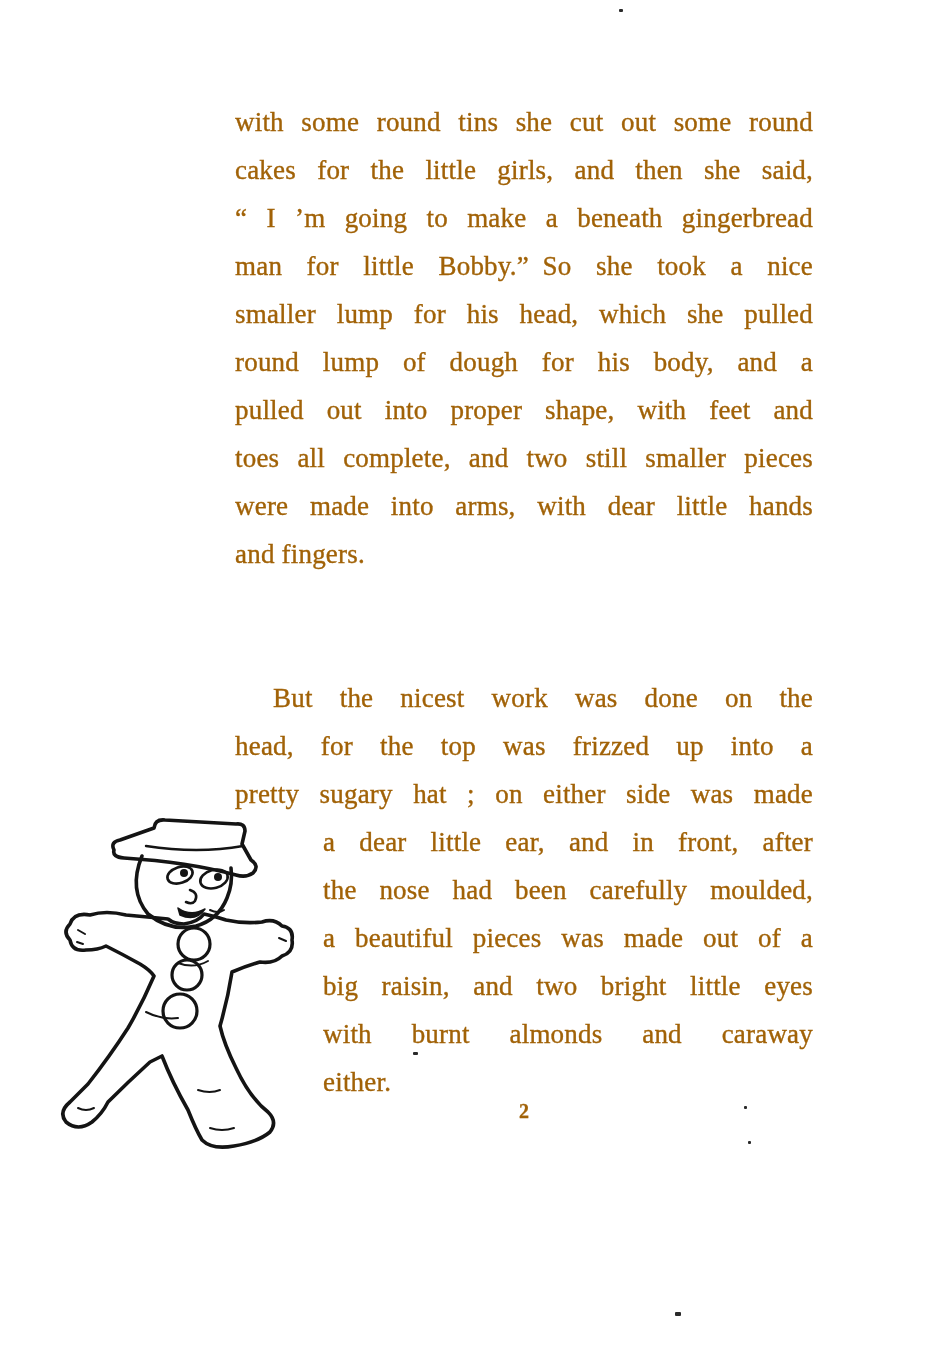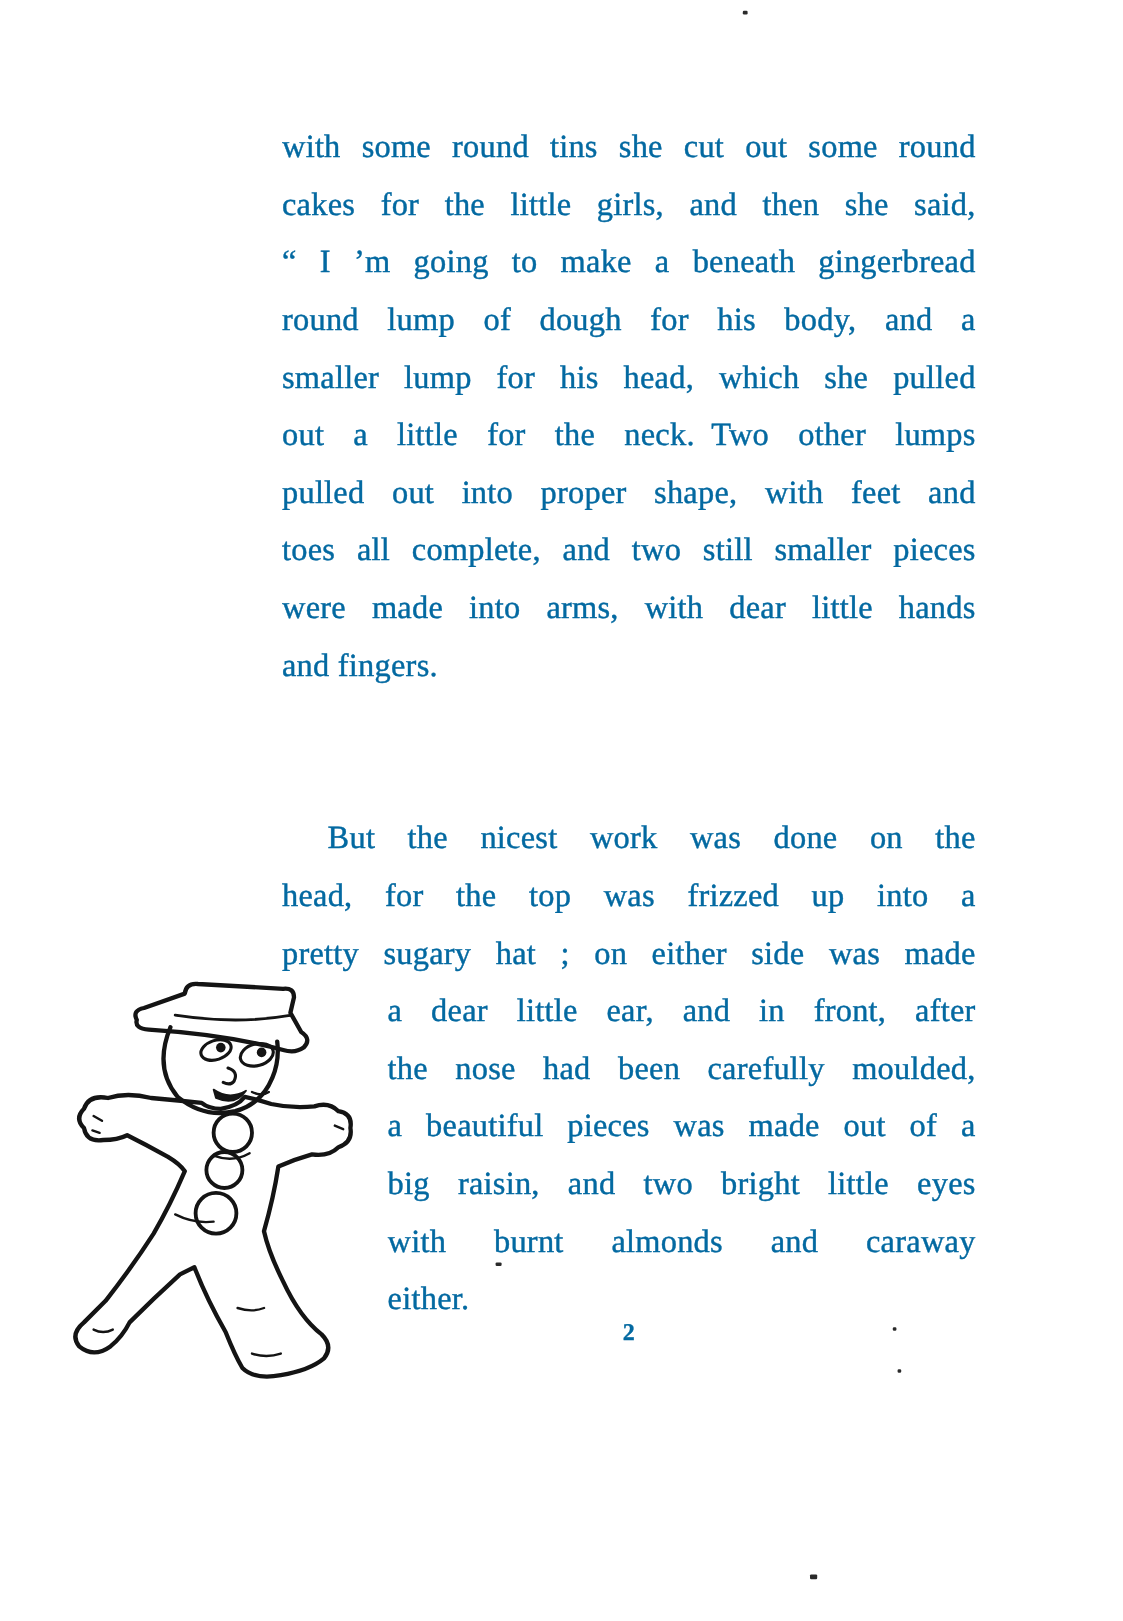--- a/index.html
+++ b/index.html
@@ -3,21 +3,21 @@
 <meta charset="utf-8">
 <style>
   html, body { margin: 0; padding: 0; background: #ffffff; }
   .page {
     position: relative;
     width: 936px;
     height: 1351px;
     background: #ffffff;
     overflow: hidden;
     font-family: "Liberation Serif", "DejaVu Serif", serif;
-    color: #0369a1;
+    color: #a16207;
   }
   .textblock { position: absolute; }
   .line {
     display: block;
     height: 48px;
     line-height: 48px;
     font-size: 27px;
     letter-spacing: 0.2px;
     text-align: justify;
     text-align-last: justify;
@@ -59,23 +59,23 @@
 </style>
 </head>
 <body>
 
 <div class="page">
 
   <div class="textblock" id="para1">
       <div class="line">with some round tins she cut out some round</div>
       <div class="line">cakes for the little girls, and then she said,</div>
       <div class="line">“ I ’m going to make a beneath gingerbread</div>
+      <div class="line">man for little Bobby.” So she took a nice</div>
+      <div class="line">smaller lump for his head, which she pulled</div>
       <div class="line">round lump of dough for his body, and a</div>
-      <div class="line">smaller lump for his head, which she pulled</div>
-      <div class="line">out a little for the neck. Two other lumps</div>
       <div class="line">pulled out into proper shape, with feet and</div>
       <div class="line">toes all complete, and two still smaller pieces</div>
       <div class="line">were made into arms, with dear little hands</div>
       <div class="line">and fingers.</div>
     </div>
 
   <div class="textblock" id="para2-full">
       <div class="line">But the nicest work was done on the</div>
       <div class="line">head, for the top was frizzed up into a</div>
       <div class="line">pretty sugary hat ; on either side was made</div>

